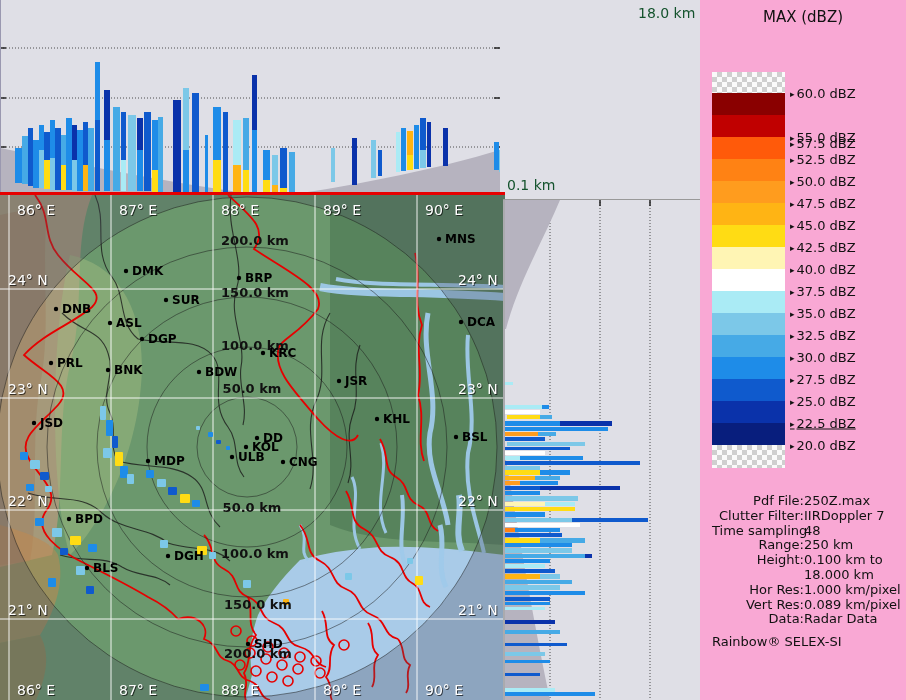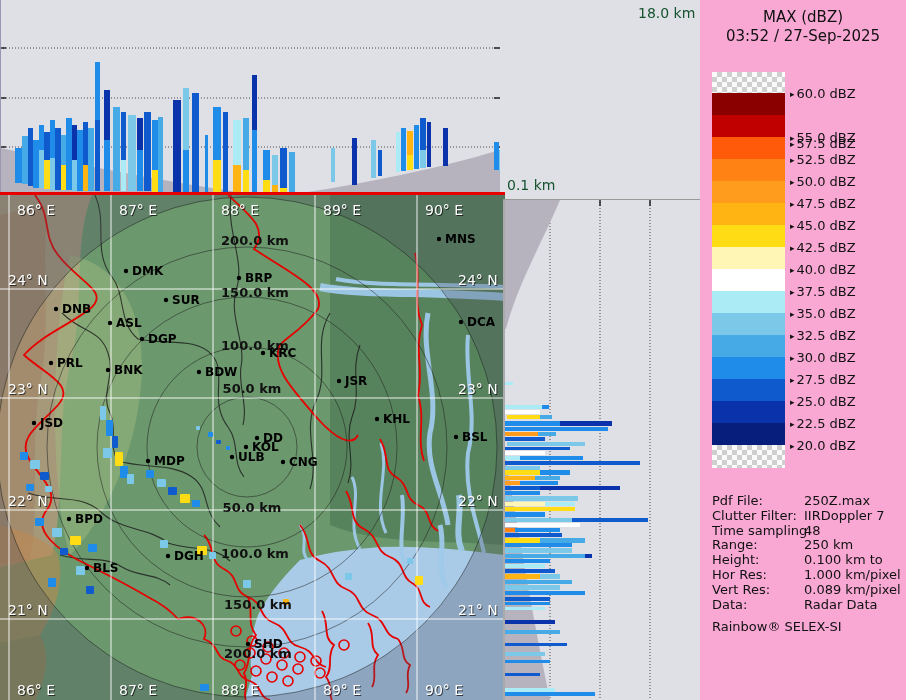--- a/index.html
+++ b/index.html
@@ -15,21 +15,21 @@
   #red-line{position:absolute;left:0;top:192px;width:505px;height:3px;background:#E60000;z-index:5;}
   #legend{position:absolute;left:700px;top:0;width:206px;height:700px;background:#f9a8d4;font-size:13px;color:#111;}
   #legend-title{position:absolute;top:8px;left:0;width:100%;text-align:center;font-size:15px;line-height:19px;color:#111;}
   #scale{position:absolute;left:12px;top:72px;width:190px;}
   .cell{position:absolute;left:0;width:73px;}
   .checker{background-image:conic-gradient(#cfcfcf 25%,#fafafa 0 50%,#cfcfcf 0 75%,#fafafa 0);background-size:10px 10px;}
   .scale-label{position:absolute;left:78px;transform:translateY(-50%);white-space:nowrap;font-size:13px;}
   .scale-label .arrow{font-size:9px;margin-right:2px;vertical-align:1px;}
   #info{position:absolute;left:12px;top:494px;width:190px;font-size:13px;line-height:14.8px;}
   .info-row{display:flex;}
-  .info-label{width:92px;flex:none;white-space:nowrap;}
+  .info-label{width:92px;flex:none;white-space:nowrap;text-align:right;}
   .info-value{white-space:nowrap;}
   #footer{margin-top:8px;white-space:nowrap;}
 </style>
 </head>
 <body>
 
 <div id="stage">
   <svg id="top-panel" width="500" height="195" viewBox="0 0 500 195">
       <rect x="0" y="0" width="500" height="195" fill="#DFDFE6"></rect>
       <line x1="0" y1="48" x2="500" y2="48" stroke="#333" stroke-dasharray="1 2" stroke-width="1" opacity="0.85"></line>
@@ -379,21 +379,20 @@
       <rect x="2" y="493" width="90" height="4" fill="#1E8CE8"></rect>
       <line x1="1" y1="0" x2="1" y2="501" stroke="#777"></line>
       <line x1="0" y1="0.5" x2="197" y2="0.5" stroke="#999"></line>
     </svg>
   <div class="axis-label" id="lbl-topheight">18.0 km</div>
   <div class="axis-label" id="lbl-botheight">0.1 km</div>
 
   <div id="legend">
     <div id="legend-title">
       <div>MAX (dBZ)</div>
-      <div>03:52 / 27-Sep-2025</div>
     </div>
     <div id="scale" style="height: 396px;">
         <div class="cell checker" style="top: 0px; height: 21px;"></div>
         <div class="scale-label" style="top: 21px;"><span class="arrow">▸</span>60.0 dBZ</div>
         <div class="cell" style="top: 21px; height: 22px; background: rgb(138, 0, 0);"></div>
         <div class="scale-label" style="top: 43px; margin-top: 28px;"><span class="arrow">▸</span>57.5 dBZ</div>
         <div class="cell" style="top: 43px; height: 22px; background: rgb(192, 0, 0);"></div>
         <div class="scale-label" style="top: 65px;"><span class="arrow">▸</span>55.0 dBZ</div>
         <div class="cell" style="top: 65px; height: 22px; background: rgb(255, 90, 10);"></div>
         <div class="scale-label" style="top: 87px;"><span class="arrow">▸</span>52.5 dBZ</div>
@@ -413,21 +412,21 @@
         <div class="scale-label" style="top: 241px;"><span class="arrow">▸</span>35.0 dBZ</div>
         <div class="cell" style="top: 241px; height: 22px; background: rgb(124, 200, 232);"></div>
         <div class="scale-label" style="top: 263px;"><span class="arrow">▸</span>32.5 dBZ</div>
         <div class="cell" style="top: 263px; height: 22px; background: rgb(70, 170, 230);"></div>
         <div class="scale-label" style="top: 285px;"><span class="arrow">▸</span>30.0 dBZ</div>
         <div class="cell" style="top: 285px; height: 22px; background: rgb(30, 140, 232);"></div>
         <div class="scale-label" style="top: 307px;"><span class="arrow">▸</span>27.5 dBZ</div>
         <div class="cell" style="top: 307px; height: 22px; background: rgb(15, 90, 205);"></div>
         <div class="scale-label" style="top: 329px;"><span class="arrow">▸</span>25.0 dBZ</div>
         <div class="cell" style="top: 329px; height: 22px; background: rgb(10, 50, 170);"></div>
-        <div class="scale-label" style="top: 351px;"><span class="arrow">▸</span>22.5 dBZ</div>
+        <div class="scale-label" style="top: 351px; text-decoration: underline;"><span class="arrow">▸</span>22.5 dBZ</div>
         <div class="cell" style="top: 351px; height: 22px; background: rgb(8, 30, 125);"></div>
         <div class="scale-label" style="top: 373px;"><span class="arrow">▸</span>20.0 dBZ</div>
         <div class="cell checker" style="top: 373px; height: 23px;"></div>
       </div>
     <div id="info">
       <div id="info-rows">
           <div class="info-row">
             <div class="info-label">Pdf File:</div>
             <div class="info-value">250Z.max</div>
           </div>
@@ -439,20 +438,24 @@
             <div class="info-label">Time sampling:</div>
             <div class="info-value">48</div>
           </div>
           <div class="info-row">
             <div class="info-label">Range:</div>
             <div class="info-value">250 km</div>
           </div>
           <div class="info-row">
             <div class="info-label">Height:</div>
             <div class="info-value">0.100 km to</div>
+          </div>
+          <div class="info-row">
+            <div class="info-label"></div>
+            <div class="info-value">18.000 km</div>
           </div>
           <div class="info-row">
             <div class="info-label">Hor Res:</div>
             <div class="info-value">1.000 km/pixel</div>
           </div>
           <div class="info-row">
             <div class="info-label">Vert Res:</div>
             <div class="info-value">0.089 km/pixel</div>
           </div>
           <div class="info-row">

